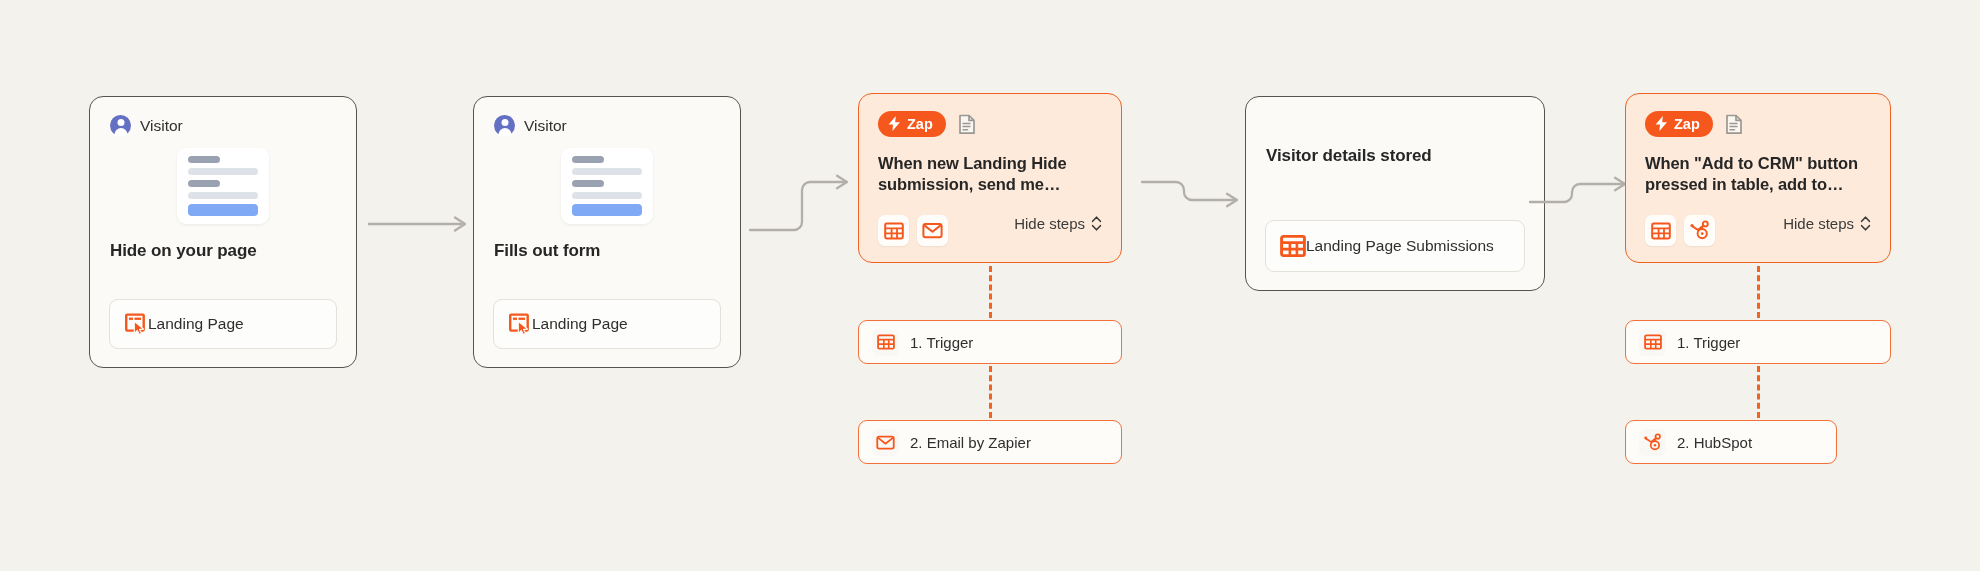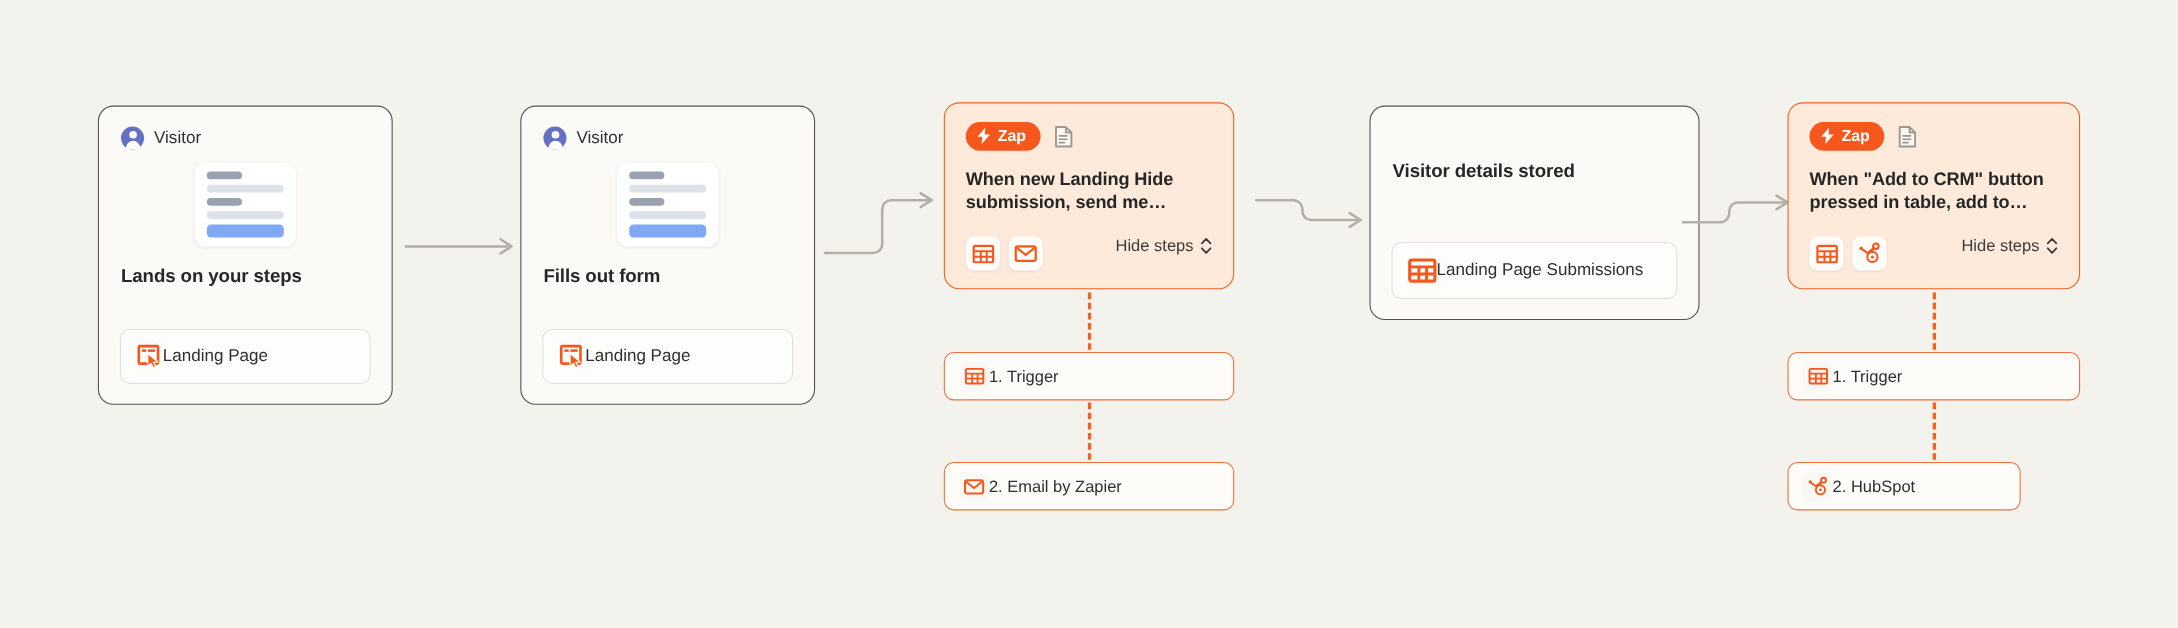--- a/index.html
+++ b/index.html
@@ -88,21 +88,21 @@
     width:31px;height:31px;border-radius:7px;background:#fffdfa;
     display:flex;align-items:center;justify-content:center;
     box-shadow:0 1px 2px rgba(0,0,0,.06);
   }
   .hide-steps{display:flex;align-items:center;gap:6px;font-size:15px;color:#3a3a3a;}
 
   
   .step{
     position:absolute;box-sizing:border-box;
     height:44px;border:1px solid #f2713a;border-radius:9px;
-    background:#fdfcf9;display:flex;align-items:center;
+    background:#fdfcf9;display:flex;align-items:center;gap:11px;
     padding:0 13px;
   }
   .step-icon{
     width:27px;height:27px;border-radius:6px;background:#faf8f4;
     display:flex;align-items:center;justify-content:center;flex:none;
   }
   .step-label{font-size:15px;color:#2f2f2f;}
 
   .dashed{
     position:absolute;width:0;border-left:3px dashed #f06321;
@@ -121,21 +121,21 @@
       <div class="avatar"></div>
       <span class="persona-label">Visitor</span>
     </div>
     <div class="mock">
       <div class="bar s-dark"></div>
       <div class="bar l-light"></div>
       <div class="bar s-dark"></div>
       <div class="bar l-light"></div>
       <div class="bar btn"></div>
     </div>
-    <div class="card-title">Lands on your steps</div>
+    <div class="card-title">Hide on your page</div>
     <div class="chip">
       <span>
         <svg width="24" height="24" viewBox="0 0 24 24">
           <rect x="2.2" y="2.6" width="17.5" height="16" rx="1" fill="none" stroke="#f6571c" stroke-width="2.4"></rect>
           <rect x="5" y="5.6" width="4" height="2.3" fill="#f6571c"></rect>
           <rect x="10.5" y="5.6" width="6.5" height="2.3" fill="#f6571c"></rect>
           <path d="M10.3 9.4 L10.3 21.4 L13.3 18.4 L15.4 22.4 L17.6 21.2 L15.5 17.4 L19.6 17.1 Z" fill="#f6571c" stroke="#fdfdfb" stroke-width="1.1" stroke-linejoin="round"></path>
         </svg>
       </span>
       <span class="chip-label">Landing Page</span>

